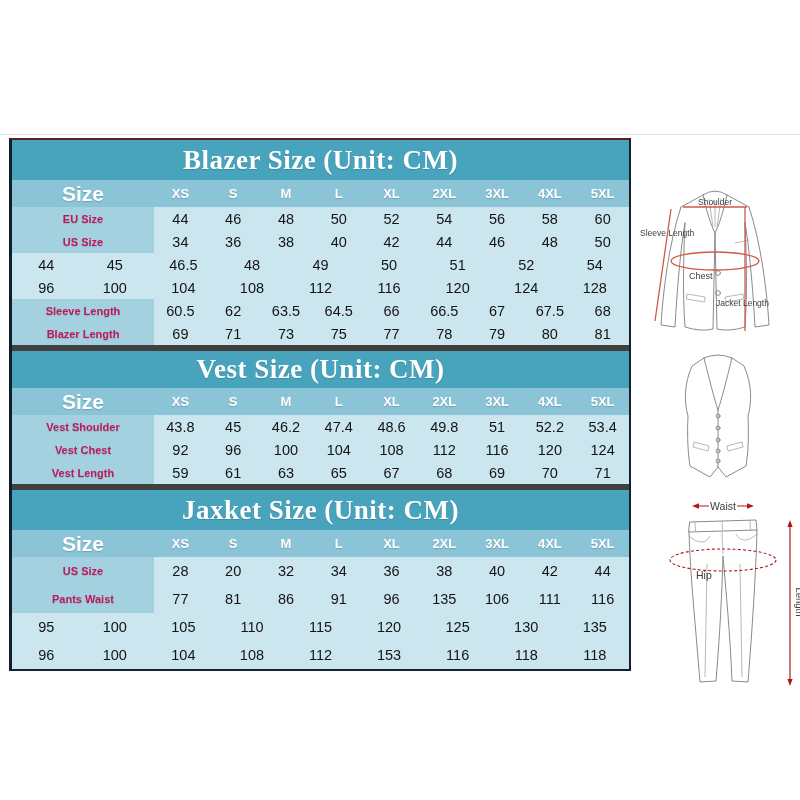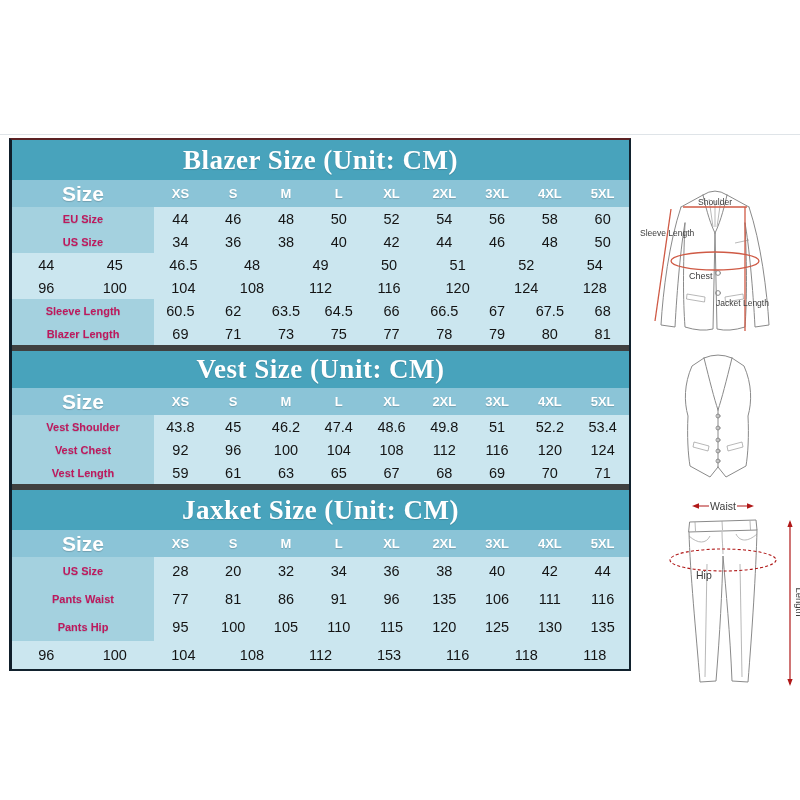--- a/index.html
+++ b/index.html
@@ -230,21 +230,20 @@
             <div class="cell">81</div>
             <div class="cell">86</div>
             <div class="cell">91</div>
             <div class="cell">96</div>
             <div class="cell">135</div>
             <div class="cell">106</div>
             <div class="cell">111</div>
             <div class="cell">116</div>
           </div>
           <div class="data-row">
-            <div class="row-label">Pants Hip</div>
             <div class="cell">95</div>
             <div class="cell">100</div>
             <div class="cell">105</div>
             <div class="cell">110</div>
             <div class="cell">115</div>
             <div class="cell">120</div>
             <div class="cell">125</div>
             <div class="cell">130</div>
             <div class="cell">135</div>
           </div>

